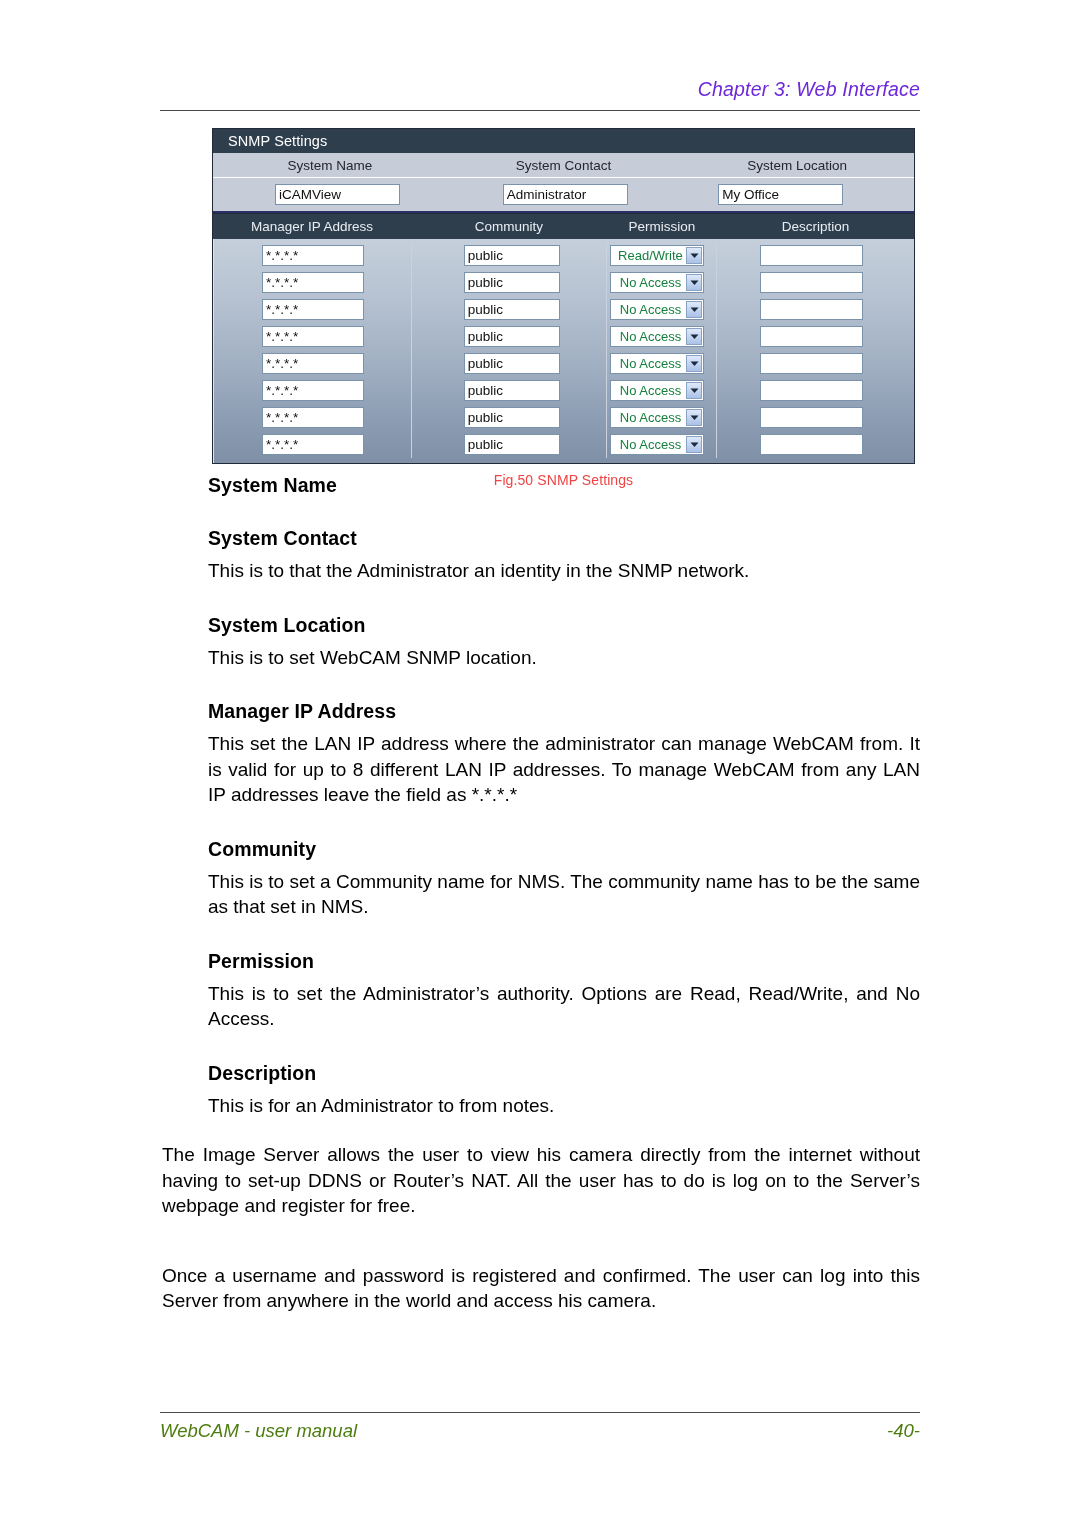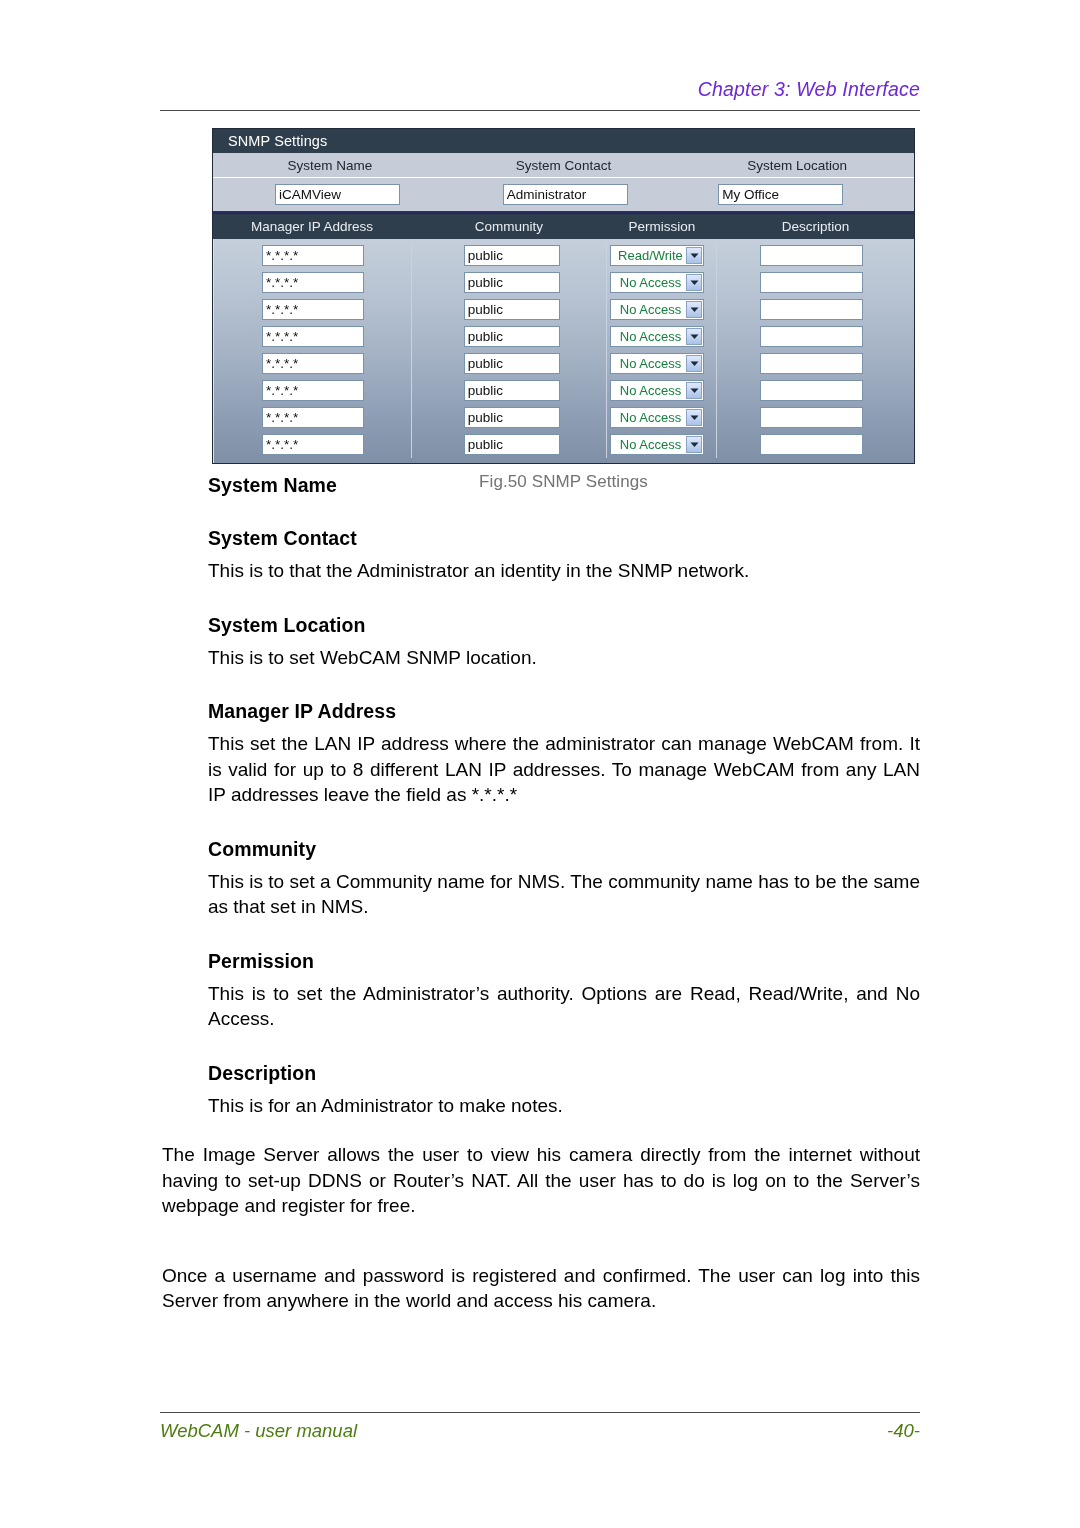--- a/index.html
+++ b/index.html
@@ -202,22 +202,22 @@
     box-sizing: border-box;
     display: flex;
     align-items: center;
     justify-content: center;
   }
   .select .sel-arrow svg { display: block; }
 
   .fig-caption {
     margin-top: 8px;
     text-align: center;
-    font-size: 17px;
-    color: #737373;
+    font-size: 14px;
+    color: #ef4444;
     letter-spacing: .1px;
   }
 
   
   .content {
     position: absolute;
     left: 208px;
     top: 474px;
     width: 712px;
   }
@@ -525,21 +525,21 @@
       <p class="sec-body justify">This is to set a Community name for NMS. The community name has to be the same as that set in NMS.</p>
     </div>
 
     <div class="block">
       <h3 class="sec-head">Permission</h3>
       <p class="sec-body justify">This is to set the Administrator’s authority.   Options are Read, Read/Write, and No Access.</p>
     </div>
 
     <div class="block-last">
       <h3 class="sec-head">Description</h3>
-      <p class="sec-body">This is for an Administrator to make notes.</p>
+      <p class="sec-body">This is for an Administrator to from notes.</p>
     </div>
 
     <div class="imgsrv-body">
       <p>The Image Server allows the user to view his camera directly from the internet without having to set-up DDNS or Router’s NAT.   All the user has to do is log on to the Server’s webpage and register for free.</p>
       <p class="p2">Once a username and password is registered and confirmed.   The user can log into this Server from anywhere in the world and access his camera.</p>
     </div>
 
   </div>
 
   <div class="footer-rule"></div>

